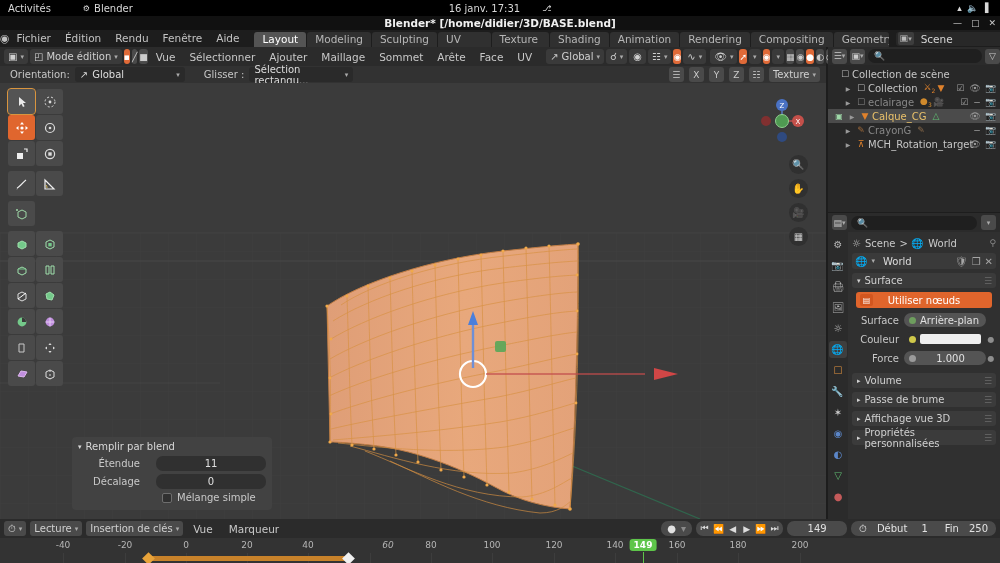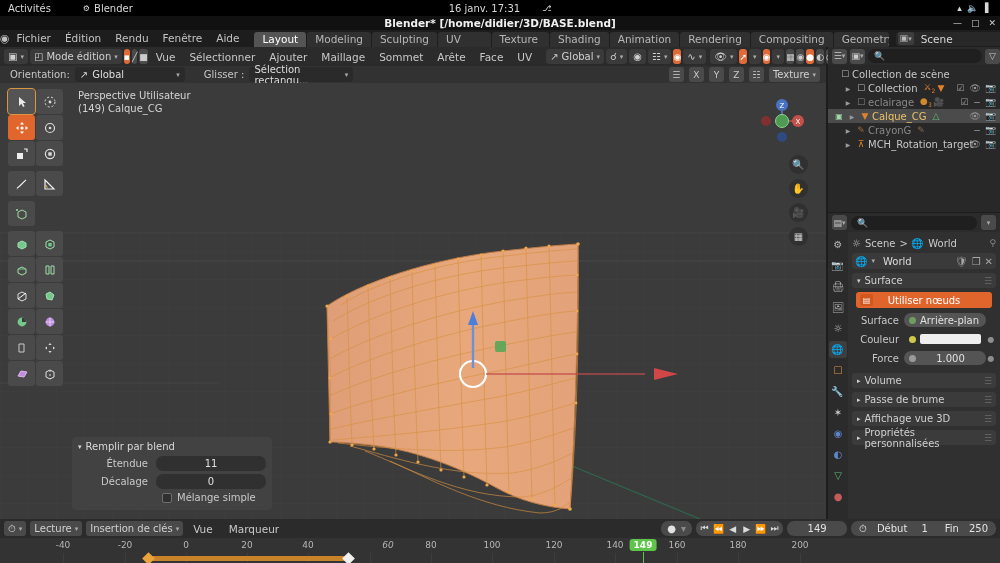--- a/index.html
+++ b/index.html
@@ -102,21 +102,21 @@
     display:flex; align-items:center; justify-content:center; font-size:10px; color:#d0d0d0;
   }
 
   
   .oppanel {
     position:absolute; left:72px; bottom:9px; width:200px;
     background:#424242; border-radius:4px; padding:4px 6px 7px 6px;
   }
   .op-title { font-size:10px; color:#d8d8d8; display:flex; align-items:center; gap:4px; margin-bottom:4px; }
   .op-row { display:flex; align-items:center; margin-bottom:3px; }
-  .op-lbl { width:78px; text-align:right; padding-right:8px; font-size:10px; color:#c9c9c9; }
+  .op-lbl { width:78px; text-align:right; padding-right:16px; font-size:10px; color:#c9c9c9; }
   .op-val {
     flex:1; height:15px; background:#303030; border-radius:7px;
     display:flex; align-items:center; justify-content:center; font-size:10px; color:#e0e0e0;
   }
   .op-check { display:flex; align-items:center; gap:5px; padding-left:84px; font-size:10px; color:#c9c9c9; }
   .cbox { width:10px; height:10px; border:1px solid #6e6e6e; background:#303030; border-radius:2px; }
 
   
   .outliner { position:absolute; left:828px; top:47px; width:172px; height:165px; background:#282828; }
   .ol-header { height:18px; background:#2b2b2b; display:flex; align-items:center; gap:3px; padding-left:4px; }
@@ -419,24 +419,20 @@
           <circle cx="473" cy="291" r="13" fill="none" stroke="#ffffff" stroke-width="2.2"></circle>
           <line x1="473" y1="285" x2="473" y2="238" stroke="#6f8fd6" stroke-width="2.4"></line>
           <polygon points="473,228 468,242 478,242" fill="#4a7fdb"></polygon>
           <line x1="486" y1="291" x2="645" y2="291" stroke="#c24d4d" stroke-width="1.6" opacity="0.85"></line>
           <polygon points="678,291 654,285 654,297" fill="#d14646"></polygon>
           <rect x="495" y="258" width="11" height="11" rx="2" fill="#5fa65a" opacity="0.95"></rect>
         </g>
       </svg>
 
       
-      <div class="vp-overlay-text" style="left:78px; top:6px;">
-        <div>Perspective Utilisateur</div>
-        <div>(149) Calque_CG</div>
-      </div>
 
       
       <div class="toolcol" style="top:6px;">
         <div class="tgrp">
           <div class="tbtn act">
             <svg width="14" height="14" viewBox="0 0 14 14">
                 <polygon points="4,2 4,11 6.4,8.8 8,12 9.6,11.2 8,8 11,8" fill="#eaeaea"></polygon>
               </svg>
           </div>
           <div class="tbtn">

